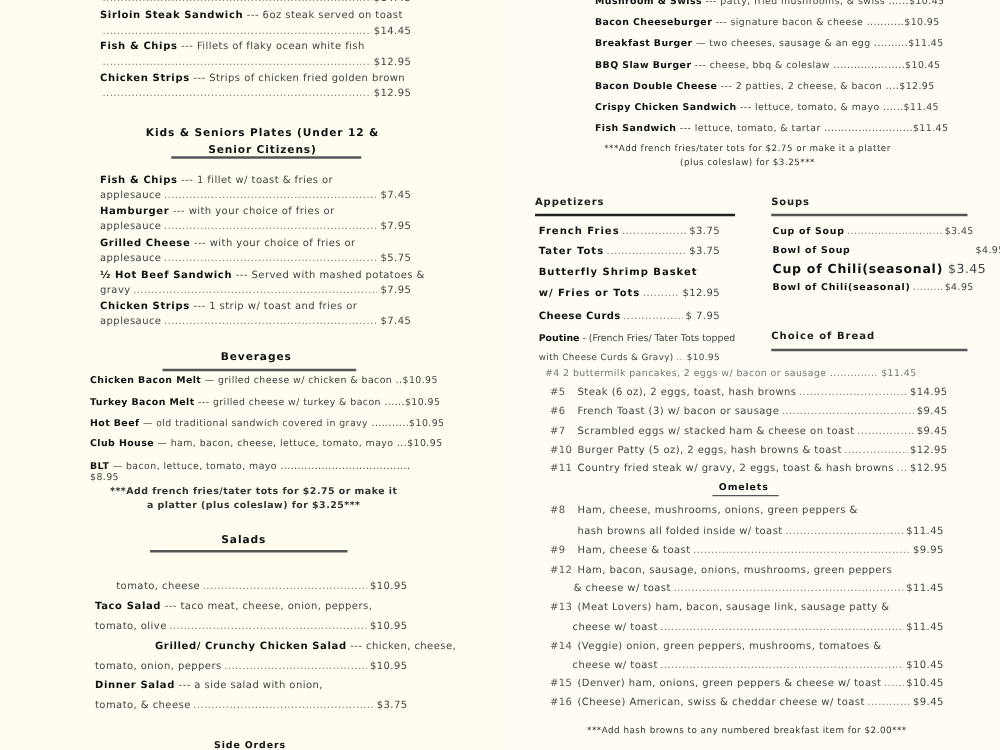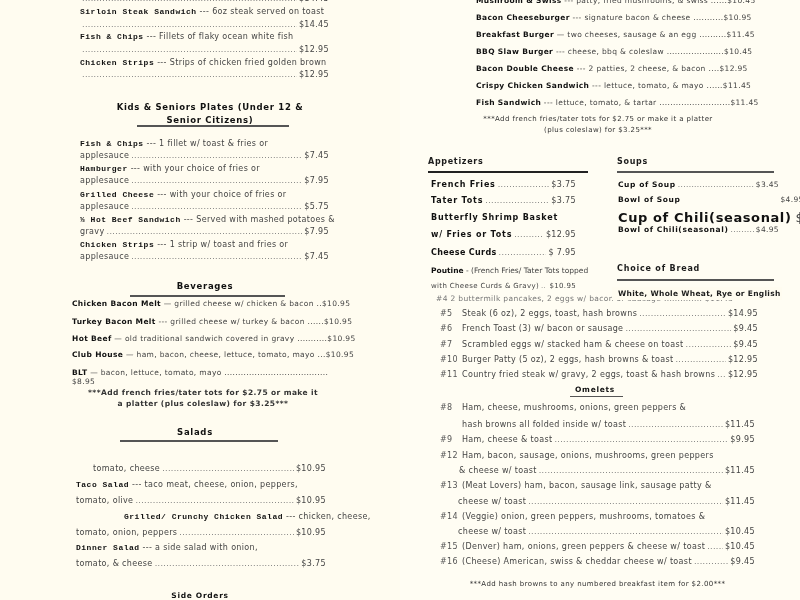--- a/index.html
+++ b/index.html
@@ -4,21 +4,21 @@
 <style>
   * { box-sizing: border-box; margin: 0; padding: 0; }
   html, body { width: 800px; height: 600px; overflow: hidden; background: #fffcf0; }
   body { position: relative; font-family: "DejaVu Sans", sans-serif; color: #1c1c1c; }
   .page { position: absolute; top: 0; height: 600px; overflow: hidden; background: #fffcf0; }
   .page-left { left: 0; width: 400px; }
   .page-right { left: 400px; width: 400px; background: #fffdf3; }
 
   .abs { position: absolute; white-space: nowrap; }
   .it { font-size: 8px; letter-spacing: 0.35px; line-height: 12px; color: #444; }
-  .it b { font-weight: bold; color: #111; letter-spacing: 0.5px; font-family: Liberation Mono, monospace; }
+  .it b { font-weight: bold; color: #111; letter-spacing: 0.5px; }
   .price-row { display: flex; justify-content: space-between; font-size: 8px; letter-spacing: 0.35px; color: #444; }
   .dots { flex: 1; overflow: hidden; white-space: nowrap; color: #777; margin: 0 2px; }
   .dots::after { content: "........................................................................................................................................................................"; }
   .hdr { font-size: 8.5px; font-weight: bold; letter-spacing: 0.7px; color: #111; text-align: center; }
   .rule { position: absolute; height: 2px; background: #555; }
   .note { font-size: 7.5px; letter-spacing: 0.4px; color: #333; text-align: center; line-height: 11px; }
   .bev { font-size: 7.5px; color: #444; }
   .bev b { color: #111; }
   .bf { font-size: 8px; color: #444; letter-spacing: 0.35px; }
   .num { display: inline-block; width: 22px; color: #555; }
@@ -221,21 +221,21 @@
   <div class="abs price-row" style="left:218px; top:180px; width:161px; font-size:7.5px;">
       <b style="color:#111; letter-spacing:0.6px;">Cup of Soup</b>
       <span class="dots"></span>
       <span>$3.45</span>
     </div>
   <div class="abs price-row" style="left:218px; top:195px; width:161px; font-size:7.5px;gap:48px;">
       <b style="color:#111; letter-spacing:0.6px;">Bowl of Soup</b>
       <span class="dots"></span>
       <span>$4.95</span>
     </div>
-  <div class="abs price-row" style="left:218px; top:210px; width:161px; font-size:13px;">
+  <div class="abs price-row" style="left:218px; top:210px; width:161px; font-size:10px;">
       <b style="color:#111; letter-spacing:0.6px;">Cup of Chili(seasonal)</b>
       <span class="dots"></span>
       <span>$3.45</span>
     </div>
   <div class="abs price-row" style="left:218px; top:225px; width:161px; font-size:7.5px;">
       <b style="color:#111; letter-spacing:0.6px;">Bowl of Chili(seasonal)</b>
       <span class="dots"></span>
       <span>$4.95</span>
     </div>
 
@@ -262,21 +262,20 @@
       <span>$12.95</span>
     </div>
   <div class="abs price-row bf" style="left:40px; top:370px; width:318px;">
       <span><span class="num">#11</span><span>Country fried steak w/ gravy, 2 eggs, toast &amp; hash browns</span></span>
       <span class="dots"></span>
       <span>$12.95</span>
     </div>
 
   <div class="abs" style="left:217px; top:264px; font-size:8px; font-weight:bold; letter-spacing:0.8px;">Choice of Bread</div>
   <div class="rule" style="left:217px; top:279px; width:157px; height:1.5px;"></div>
-  <div class="abs" style="left:212px; top:287px; width:170px; height:13px; background:#fffcf0; font-size:7.5px; font-weight:bold; letter-spacing:0.3px; padding-left:6px; padding-top:2px;">White, Whole Wheat, Rye or English</div>
 
   <div class="abs hdr" style="left:165px; top:385px; width:60px; font-size:7.5px;">Omelets</div>
   <div class="rule" style="left:170px; top:396px; width:53px; height:1px;"></div>
 
   <div class="abs bf" style="left:40px; top:403px;"><span class="num">#8</span><span>Ham, cheese, mushrooms, onions, green peppers &amp;</span></div>
   <div class="abs price-row bf" style="left:62px; top:420px; width:293px;">
       <span>hash browns all folded inside w/ toast</span>
       <span class="dots"></span>
       <span>$11.45</span>
     </div>

